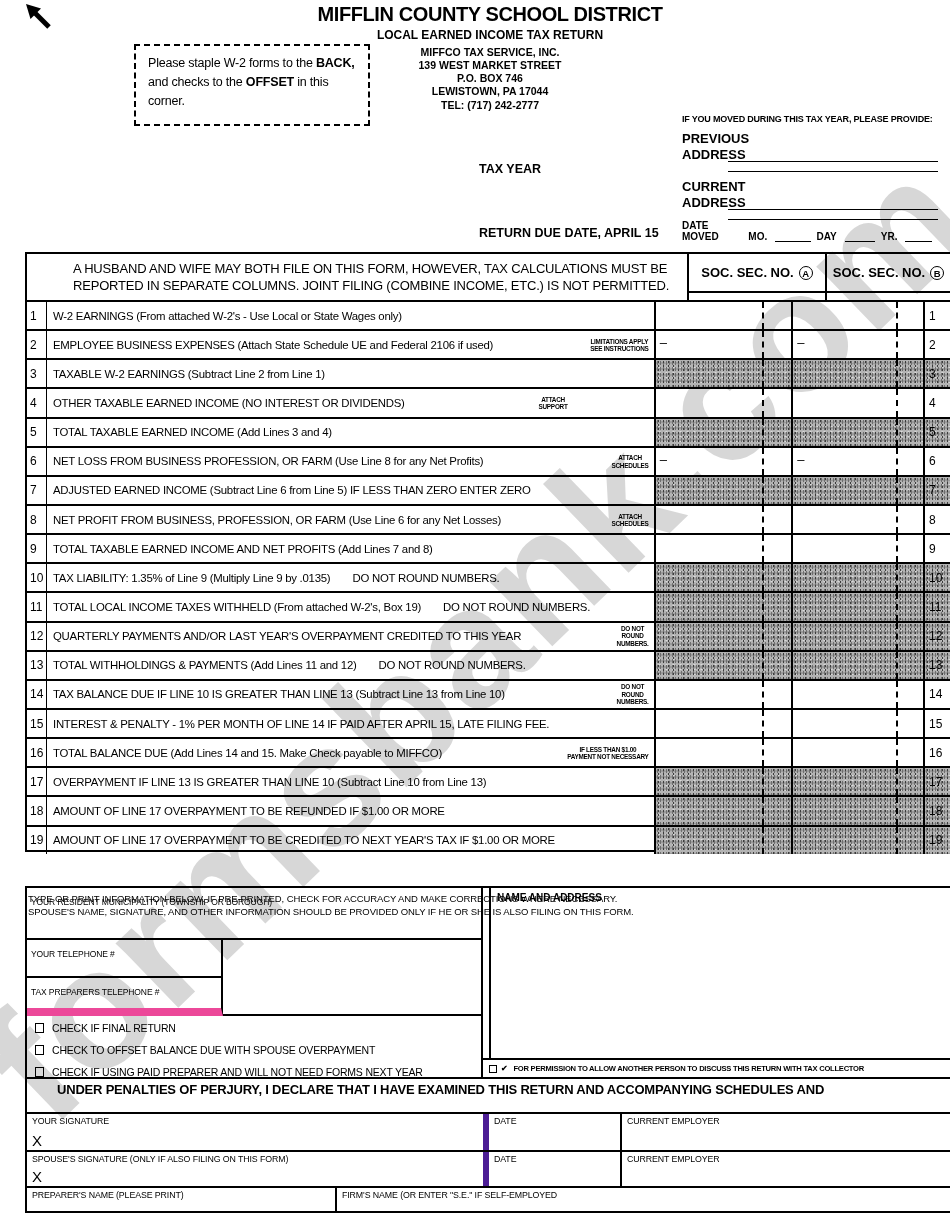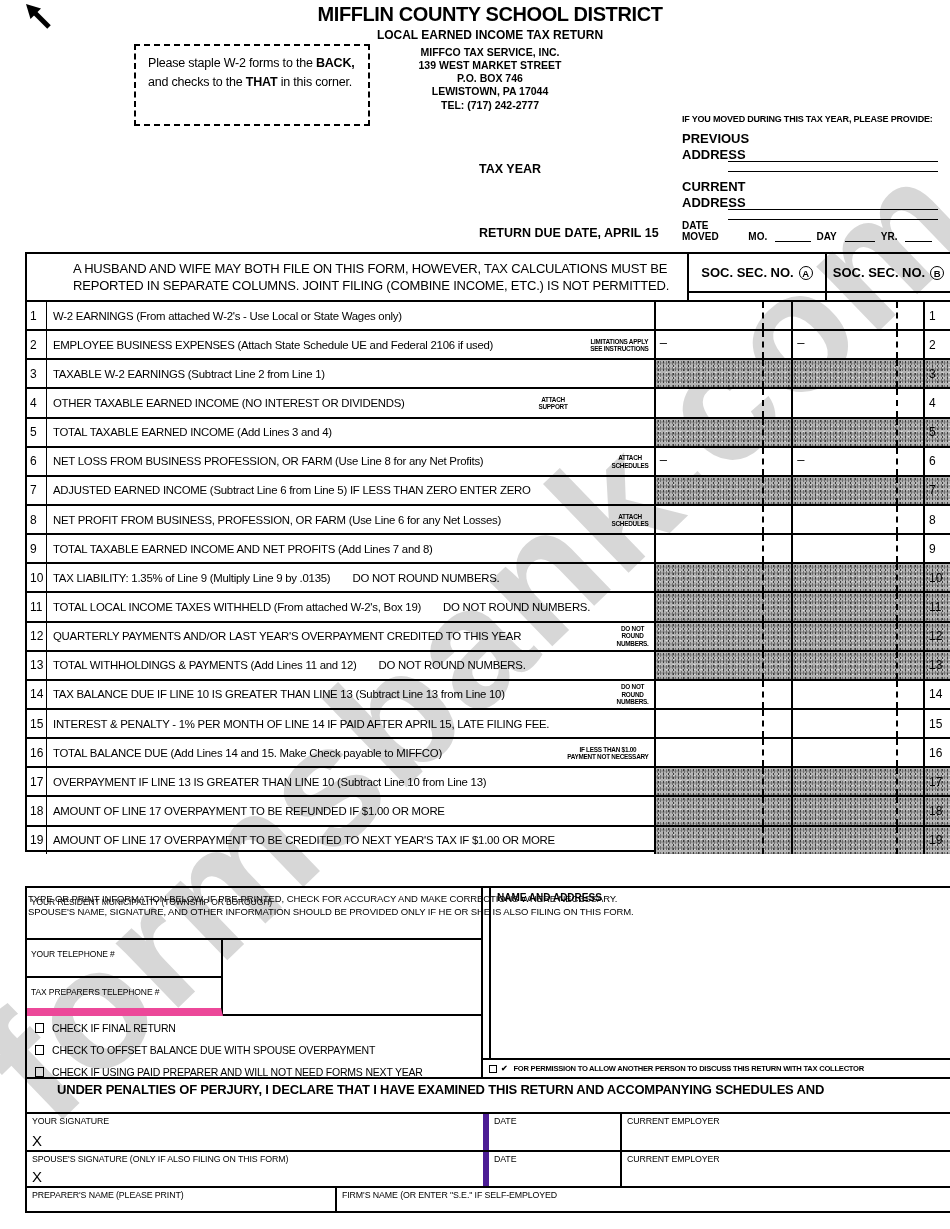--- a/index.html
+++ b/index.html
@@ -140,21 +140,21 @@
   <div class="layer">
 
     <div class="arrow-icon">
       <svg width="28" height="28" viewBox="0 0 28 28">
         <path d="M25 25 L9 9" stroke="#000" stroke-width="5" fill="none"></path>
         <path d="M2 2 L17 6.5 L6.5 17 Z" fill="#000"></path>
       </svg>
     </div>
 
     <div class="staple-box">
-      <span>Please staple W-2 forms to the </span><b>BACK,</b><span> and checks to the </span><b>THAT</b><span> in this corner.</span>
+      <span>Please staple W-2 forms to the </span><b>BACK,</b><span> and checks to the </span><b>OFFSET</b><span> in this corner.</span>
     </div>
 
     <div class="masthead">
       <div class="mh-district">MIFFLIN COUNTY SCHOOL DISTRICT</div>
       <div class="mh-title">LOCAL EARNED INCOME TAX RETURN</div>
       <div class="mh-block">
         <div class="mh-line">MIFFCO TAX SERVICE, INC.</div>
         <div class="mh-line">139 WEST MARKET STREET</div>
         <div class="mh-line">P.O. BOX 746</div>
         <div class="mh-line">LEWISTOWN, PA 17044</div>

